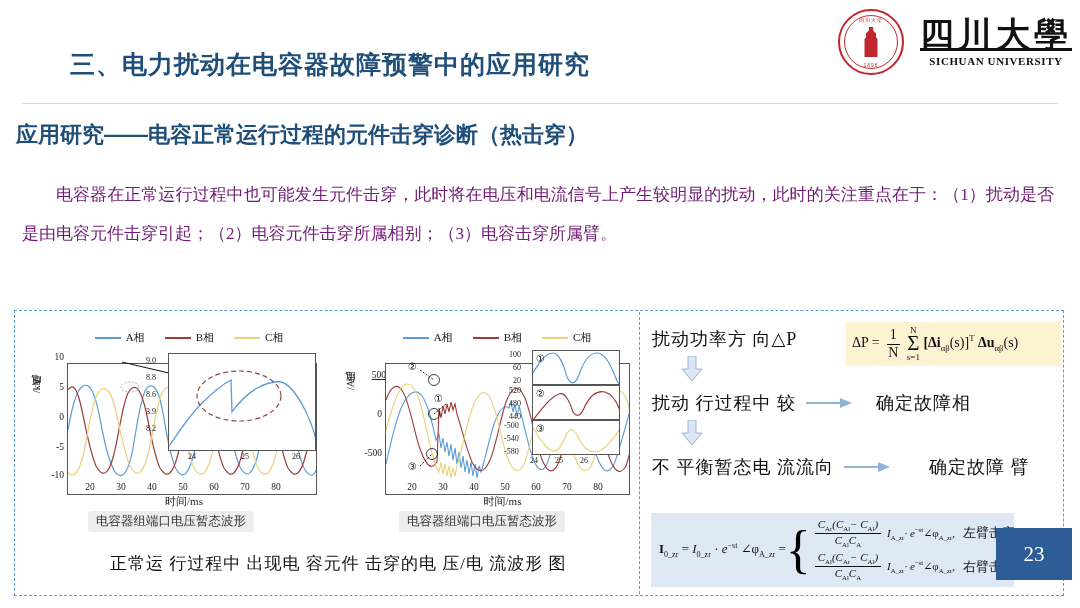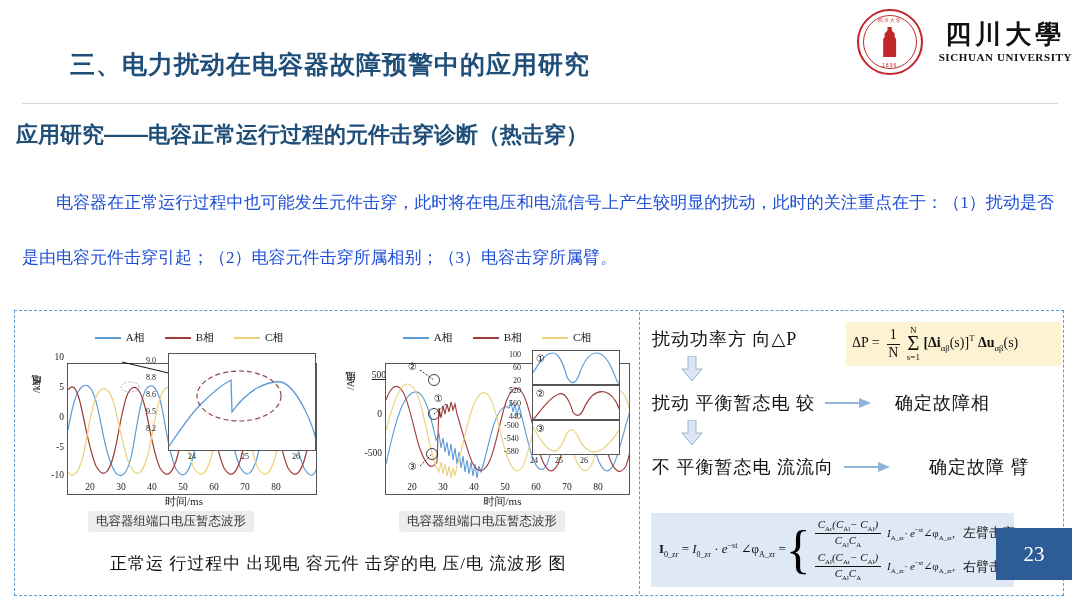--- a/index.html
+++ b/index.html
@@ -31,34 +31,34 @@
   .logo-scu-seal{width:62px;height:62px;border-radius:50%;border:2px solid #c0272d;position:relative;
       display:flex;align-items:center;justify-content:center;flex:0 0 auto;}
   .logo-scu-seal:before{content:"";position:absolute;inset:4px;border-radius:50%;border:1px solid #c0272d;}
   .seal-tower{width:18px;height:30px;background:#c0272d;
       clip-path:polygon(38% 0,62% 0,62% 12%,78% 22%,78% 34%,86% 40%,86% 100%,14% 100%,14% 40%,22% 34%,22% 22%,38% 12%);}
   .seal-arc-top,.seal-arc-bot{position:absolute;width:100%;text-align:center;font-size:5px;color:#c0272d;letter-spacing:1px;}
   .seal-arc-top{top:6px;}
   .seal-arc-bot{bottom:5px;}
 
   .logo-scu-word{display:flex;flex-direction:column;align-items:center;margin-left:2px;}
-  .scu-cn{font-family:"Liberation Serif","DejaVu Serif",serif;font-size:26px;font-weight:bold;color:#111;
-     letter-spacing:4px;line-height:1;}
+  .scu-cn{font-family:"Liberation Serif","DejaVu Serif",serif;font-size:34px;font-weight:bold;color:#111;
+     letter-spacing:4px;line-height:1;text-decoration:underline;}
   .scu-en{font-family:"Liberation Serif","DejaVu Serif",serif;font-size:11px;font-weight:bold;color:#111;
      letter-spacing:.6px;margin-top:3px;}
 
   .main-title{position:absolute;left:70px;top:48px;font-size:25px;font-weight:bold;color:#1f4e79;
      letter-spacing:1px;white-space:nowrap;}
   .hr-top{position:absolute;left:22px;right:22px;top:103px;height:1px;background:#d9d9d9;}
 
   .sub-title{position:absolute;left:16px;top:120px;font-size:22px;font-weight:bold;color:#1f4e79;
      letter-spacing:0px;white-space:nowrap;}
 
-  .para{position:absolute;left:22px;right:26px;top:175px;font-size:17px;color:#1d4ed8;
-     line-height:55px;text-align:justify;text-indent:2em;
+  .para{position:absolute;left:22px;right:26px;top:175px;font-size:17px;color:#701a75;
+     line-height:39px;text-align:justify;text-indent:2em;
      font-family:"Liberation Serif","DejaVu Serif",serif;}
 
   
   .frame{position:absolute;left:14px;top:310px;width:1050px;height:286px;
      border:1px dashed #5b9bd5;box-sizing:border-box;}
   .vdiv{position:absolute;left:639px;top:312px;width:0;height:282px;border-left:1px dashed #5b9bd5;}
 
   
   .chart-wrap{position:absolute;}
   .chart-legend{display:flex;gap:20px;justify-content:center;align-items:center;
@@ -191,21 +191,21 @@
   <div class="inset" style="left:134px;top:23px;width:148px;height:98px;overflow:hidden;">
     <svg width="148" height="98" viewBox="0 0 148 98">
       <path fill="none" stroke="#5b9bd5" stroke-width="1.3" d="M0,92 C10,78 20,62 32,50 C44,38 54,30 62,26 L62,26 L63,58 C70,48 78,40 88,34
            C98,29 106,27 112,28 C120,30 128,40 136,56 C142,68 146,80 148,90"></path>
       <ellipse cx="70" cy="42" rx="42" ry="25" fill="none" stroke="#8b4a52" stroke-width="1.2" stroke-dasharray="5,3"></ellipse>
     </svg>
   </div>
   <div class="inset-tick" style="left:112px;top:26px;">9.0</div>
   <div class="inset-tick" style="left:112px;top:43px;">8.8</div>
   <div class="inset-tick" style="left:112px;top:60px;">8.6</div>
-  <div class="inset-tick" style="left:112px;top:77px;">9.5</div>
+  <div class="inset-tick" style="left:112px;top:77px;">3.9</div>
   <div class="inset-tick" style="left:112px;top:94px;">8.2</div>
   <div class="inset-tick" style="left:154px;top:122px;">24</div>
   <div class="inset-tick" style="left:207px;top:122px;">25</div>
   <div class="inset-tick" style="left:258px;top:122px;">26</div>
 
   <div class="xtick" style="left:48px;top:152px;width:16px;">20</div>
   <div class="xtick" style="left:79px;top:152px;width:16px;">30</div>
   <div class="xtick" style="left:110px;top:152px;width:16px;">40</div>
   <div class="xtick" style="left:141px;top:152px;width:16px;">50</div>
   <div class="xtick" style="left:172px;top:152px;width:16px;">60</div>
@@ -298,21 +298,21 @@
       <path fill="none" stroke="#e8d27a" stroke-width="1.2" d="M0,6 C6,16 12,28 20,30 C26,31 30,22 34,12 C38,6 42,8 46,18 C51,28 58,33 66,30
            C74,27 82,16 88,6"></path>
     </svg>
     <span class="circnum" style="left:3px;top:2px;">③</span>
   </div>
 
   <div class="inset-tick" style="left:159px;top:20px;">100</div>
   <div class="inset-tick" style="left:163px;top:33px;">60</div>
   <div class="inset-tick" style="left:163px;top:46px;">20</div>
   <div class="inset-tick" style="left:159px;top:56px;">520</div>
-  <div class="inset-tick" style="left:159px;top:69px;">560</div>
+  <div class="inset-tick" style="left:159px;top:69px;">480</div>
   <div class="inset-tick" style="left:159px;top:82px;">440</div>
   <div class="inset-tick" style="left:154px;top:91px;">-500</div>
   <div class="inset-tick" style="left:154px;top:104px;">-540</div>
   <div class="inset-tick" style="left:154px;top:117px;">-580</div>
 
   <div class="inset-tick" style="left:180px;top:126px;">24</div>
   <div class="inset-tick" style="left:205px;top:126px;">25</div>
   <div class="inset-tick" style="left:230px;top:126px;">26</div>
 
   <div class="xtick" style="left:54px;top:152px;width:16px;">20</div>
@@ -336,21 +336,21 @@
     <span class="flow-txt">扰动功率方 向△P</span>
   </div>
 
   <div>
     <svg class="arrow-down" viewBox="0 0 24 26">
       <polygon points="8,0 16,0 16,13 22,13 12,25 2,13 8,13" fill="#dbe6f2" stroke="#9ab4d4" stroke-width="1"></polygon>
     </svg>
   </div>
 
   <div class="flow-row" style="height:34px;gap:10px;">
-    <span class="flow-txt">扰动 平衡暂态电 较</span>
+    <span class="flow-txt">扰动 行过程中 较</span>
     <svg class="arrow-right" viewBox="0 0 46 12">
       <line x1="0" y1="6" x2="34" y2="6" stroke="#8fb3d9" stroke-width="2"></line>
       <polygon points="34,1 46,6 34,11" fill="#8fb3d9"></polygon>
     </svg>
     <span class="flow-txt" style="margin-left:14px;">确定故障相</span>
   </div>
 
   <div>
     <svg class="arrow-down" viewBox="0 0 24 26">
       <polygon points="8,0 16,0 16,13 22,13 12,25 2,13 8,13" fill="#dbe6f2" stroke="#9ab4d4" stroke-width="1"></polygon>

